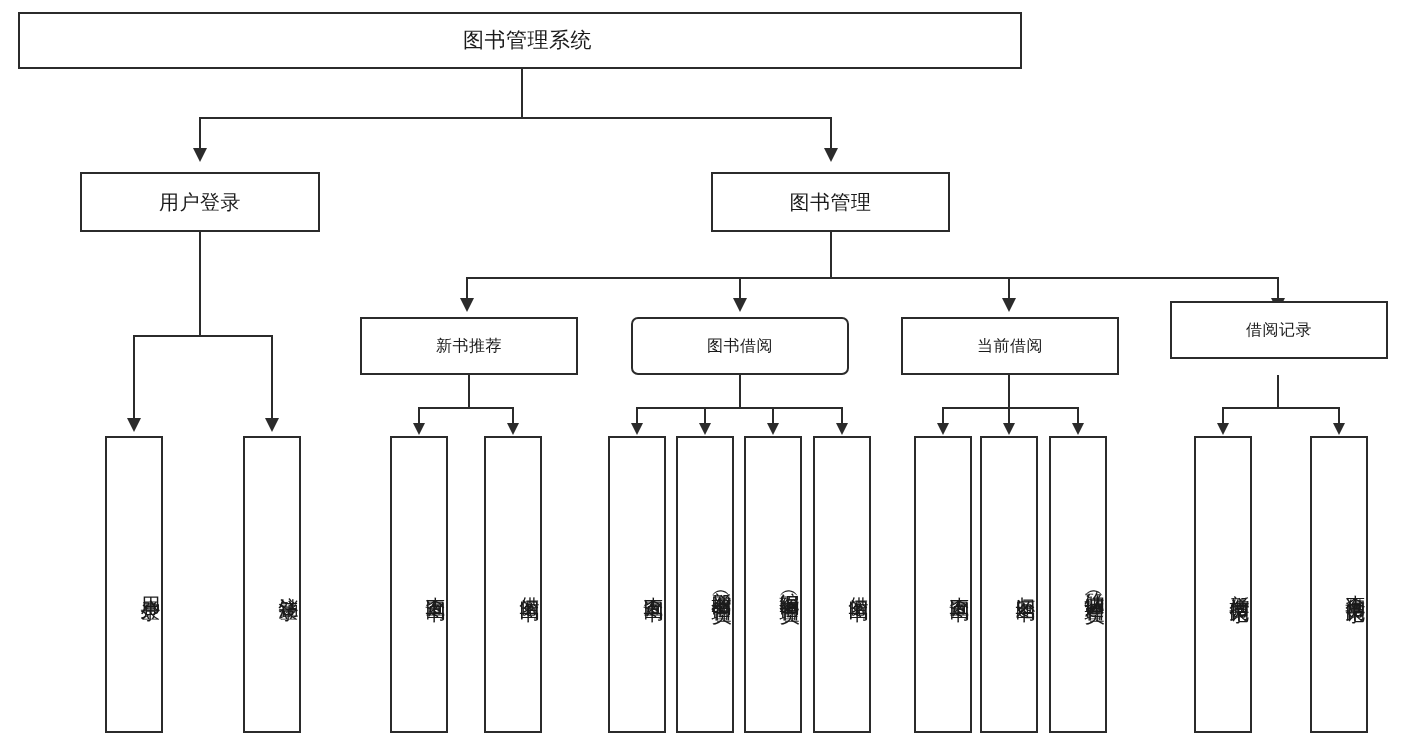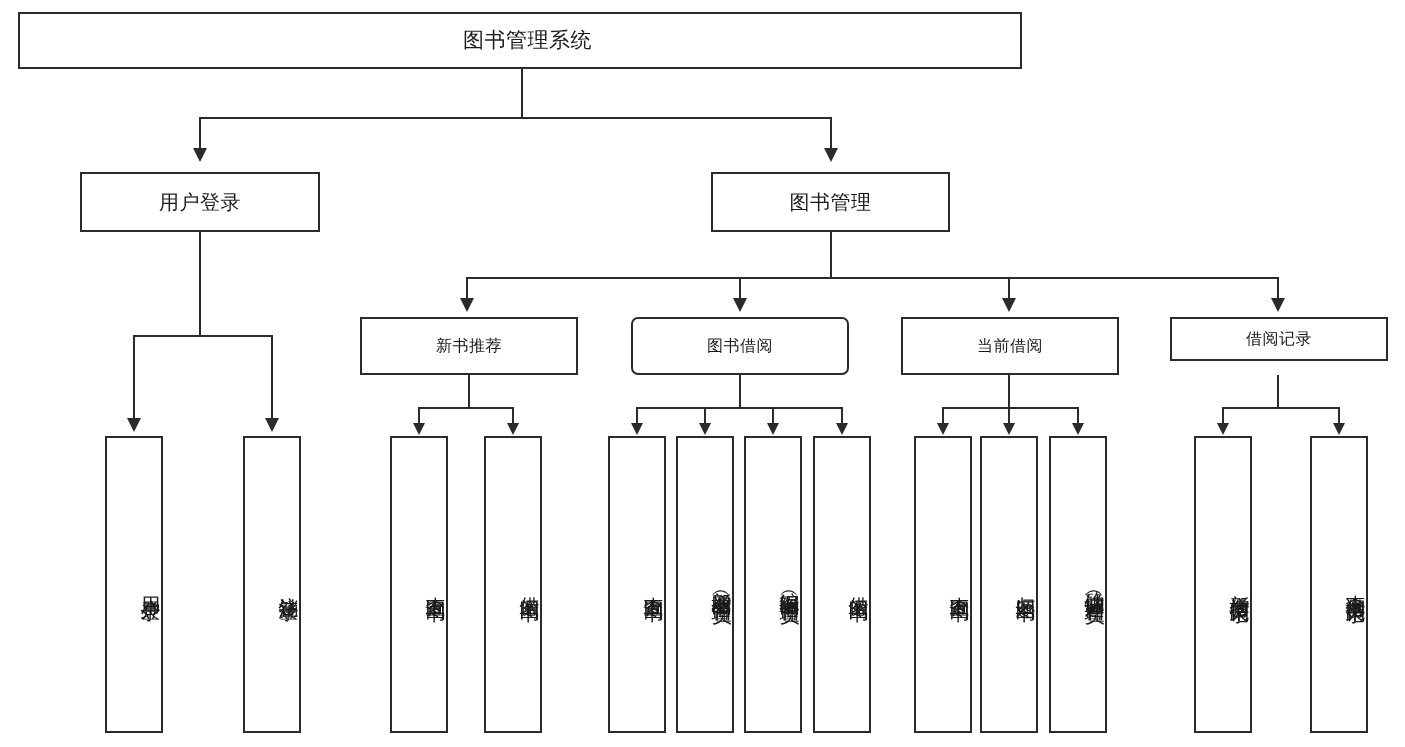--- a/index.html
+++ b/index.html
@@ -117,21 +117,21 @@
   <div class="vline" style="left:739px; top:277px; height:24px;"></div>
   <div class="arrow" style="left:733px; top:298px;"></div>
   <div class="vline" style="left:1008px; top:277px; height:24px;"></div>
   <div class="arrow" style="left:1002px; top:298px;"></div>
   <div class="vline" style="left:1277px; top:277px; height:24px;"></div>
   <div class="arrow" style="left:1271px; top:298px;"></div>
 
   <div class="node level3" style="left:360px; top:317px; width:218px; height:58px;">新书推荐</div>
   <div class="node level3" style="left:631px; top:317px; width:218px; height:58px;border-radius:7px;">图书借阅</div>
   <div class="node level3" style="left:901px; top:317px; width:218px; height:58px;">当前借阅</div>
-  <div class="node level3" style="left:1170px; top:317px; width:218px; height:44px;">借阅记录</div>
+  <div class="node level3" style="left:1170px; top:301px; width:218px; height:58px;">借阅记录</div>
 
   <div class="vline" style="left:468px; top:375px; height:33px;"></div>
   <div class="hline" style="left:418px; top:407px; width:95px;"></div>
   <div class="vline" style="left:418px; top:407px; height:18px;"></div>
   <div class="arrow small" style="left:413px; top:423px;"></div>
   <div class="vline" style="left:512px; top:407px; height:18px;"></div>
   <div class="arrow small" style="left:507px; top:423px;"></div>
 
   <div class="vline" style="left:739px; top:375px; height:33px;"></div>
   <div class="hline" style="left:636px; top:407px; width:207px;"></div>

